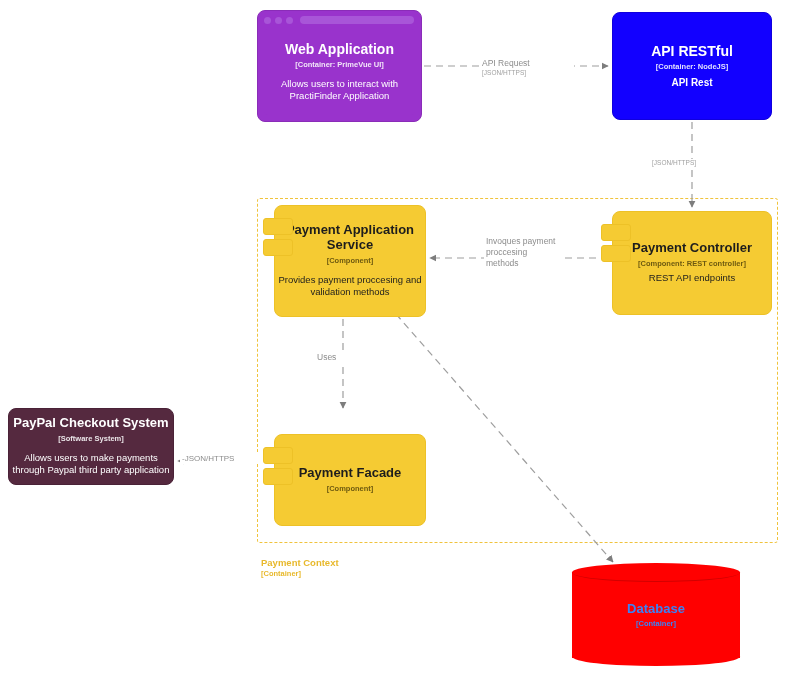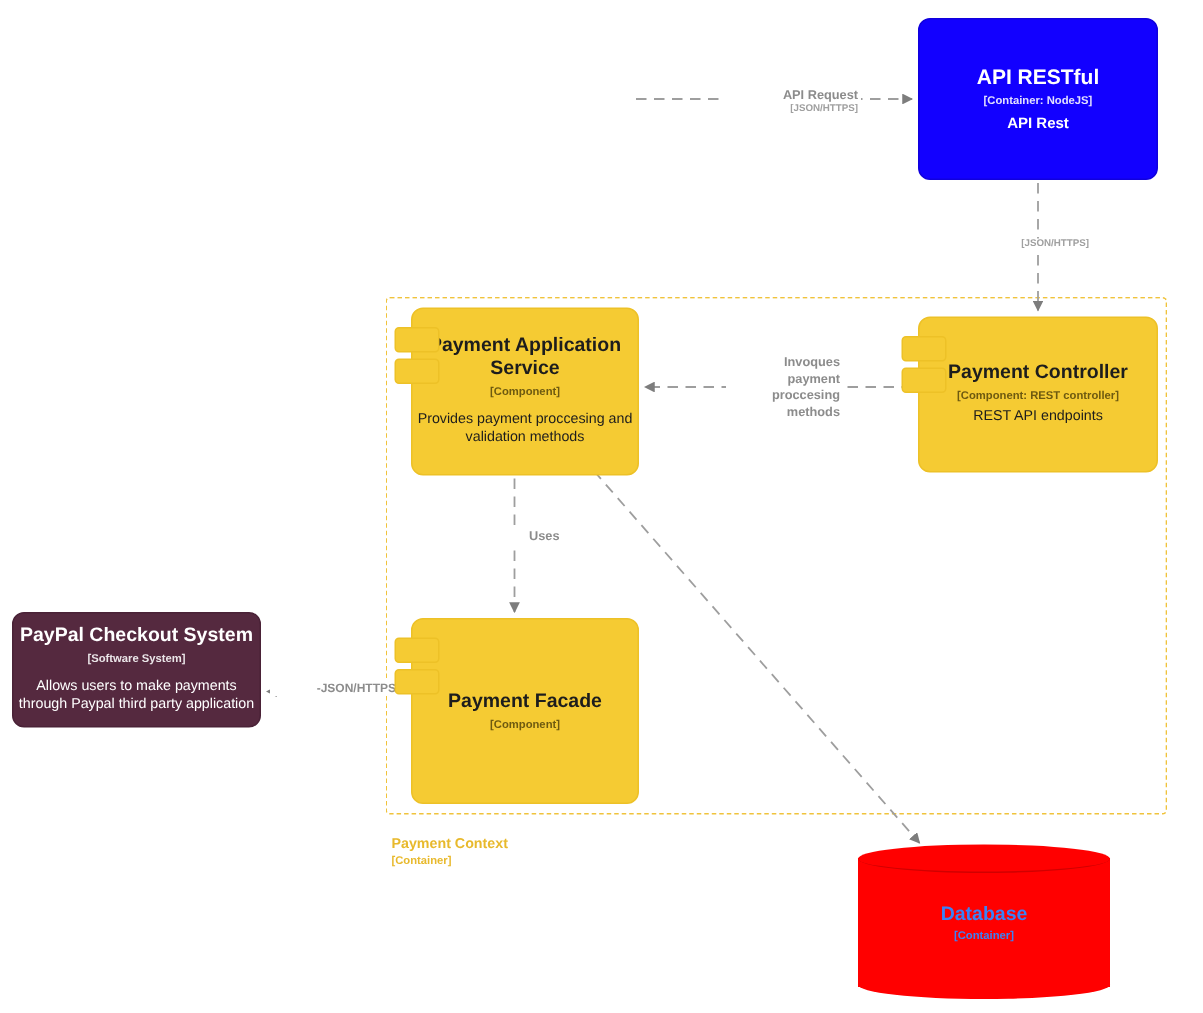--- a/index.html
+++ b/index.html
@@ -140,21 +140,21 @@
   }
   #payment-application-service .title { font-size: 13px; }
 
   #payment-controller {
     left: 612px; top: 211px; width: 160px; height: 104px;
   }
   #payment-controller .title { font-size: 13px; }
   #payment-controller .desc { font-size: 9.5px; margin-top: 4px; }
 
   #payment-facade {
-    left: 274px; top: 412px; width: 152px; height: 124px;
+    left: 274px; top: 434px; width: 152px; height: 92px;
   }
   #payment-facade .title { font-size: 13px; }
 
   
   #database {
     position: absolute;
     left: 572px; top: 563px; width: 168px; height: 103px;
     z-index: 5;
   }
   #database .cyl-body {
@@ -210,26 +210,25 @@
   #edges {
     position: absolute;
     left: 0; top: 0;
     width: 802px; height: 675px;
     z-index: 3;
     pointer-events: none;
   }
   .edge-label {
     position: absolute;
     z-index: 4;
-    text-align: right;
+    text-align: left;
     color: #8c8c8c;
     line-height: 1.3;
     background: #ffffff;
     padding: 0 2px;
-    font-weight: bold;
   }
   .edge-label .l1 { font-size: 8.5px; display: block; }
   .edge-label .l2 { font-size: 6.5px; display: block; color: #a0a0a0; }
 
   #label-api-request { left: 480px; top: 58px; width: 90px; }
   #label-json-https-vertical { left: 650px; top: 159px; width: 74px; }
   #label-invoques { left: 484px; top: 236px; width: 74px; }
   #label-uses { left: 315px; top: 352px; width: 56px; }
   #label-json-https-paypal { left: 180px; top: 454px; width: 82px; }
   #label-json-https-paypal .l1 { font-size: 8px; }
@@ -279,20 +278,33 @@
   </div>
 
   <div class="edge-label" id="label-uses">
     <span class="l1">Uses</span>
   </div>
 
   <div class="edge-label" id="label-json-https-paypal">
     <span class="l1">-JSON/HTTPS</span>
   </div>
 
+  <div class="node" id="web-application">
+    <div class="chrome">
+      <span class="dot"></span>
+      <span class="dot"></span>
+      <span class="dot"></span>
+      <span class="urlbar"></span>
+    </div>
+    <div class="body">
+      <div class="title">Web Application</div>
+      <div class="subtitle">[Container: PrimeVue UI]</div>
+      <div class="desc">Allows users to interact with PractiFinder Application</div>
+    </div>
+  </div>
 
   <div class="node" id="api-restful">
     <div class="title">API RESTful</div>
     <div class="subtitle">[Container: NodeJS]</div>
     <div class="desc">API Rest</div>
   </div>
 
   <div class="node component" id="payment-application-service">
     <span class="tab t1"></span>
     <span class="tab t2"></span>

